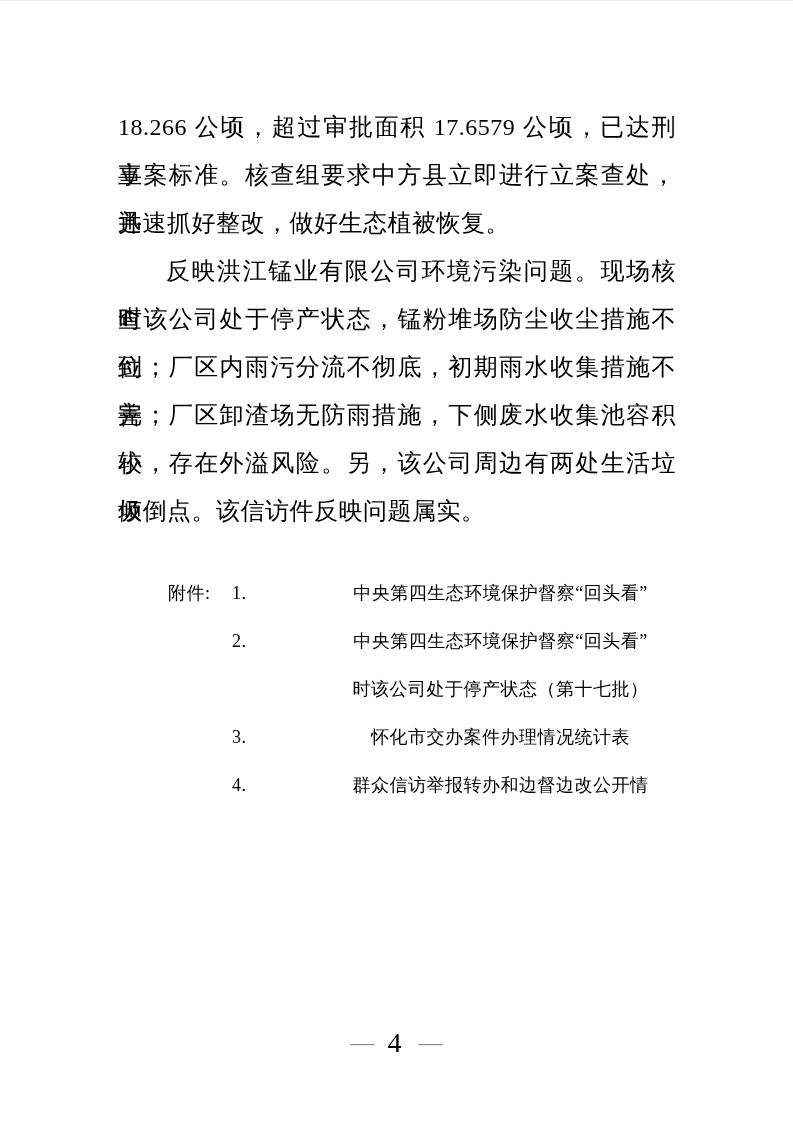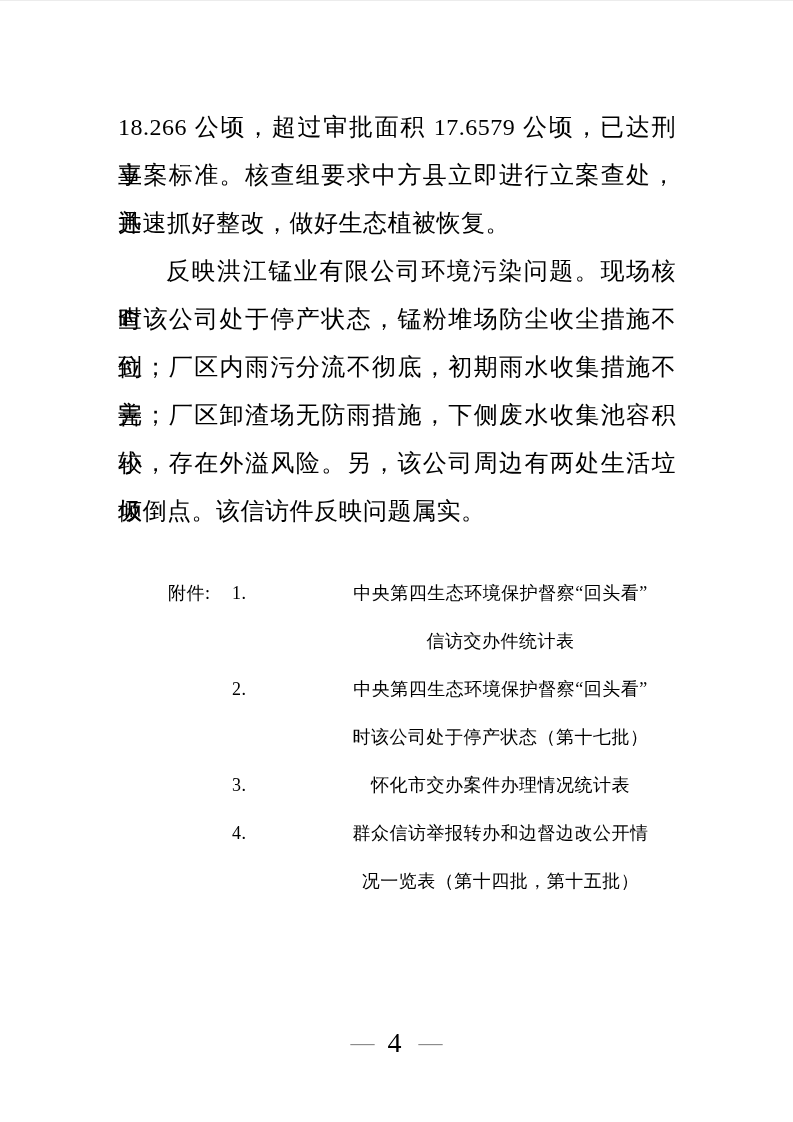--- a/index.html
+++ b/index.html
@@ -87,48 +87,38 @@
 
   <div class="attachment">
     <div>
         <div class="attach-row">
           <span class="attach-label">附件:</span>
           <span class="attach-num">1.</span>
           <span class="attach-text">中央第四生态环境保护督察“回头看”</span>
         </div>
         <div class="attach-row">
           <span class="attach-label"></span>
-          <span class="attach-num"></span>
-          <span class="attach-text">信访交办件统计表</span>
-        </div>
-        <div class="attach-row">
-          <span class="attach-label"></span>
           <span class="attach-num">2.</span>
           <span class="attach-text">中央第四生态环境保护督察“回头看”</span>
         </div>
         <div class="attach-row">
           <span class="attach-label"></span>
           <span class="attach-num"></span>
           <span class="attach-text">时该公司处于停产状态（第十七批）</span>
         </div>
         <div class="attach-row">
           <span class="attach-label"></span>
           <span class="attach-num">3.</span>
           <span class="attach-text">怀化市交办案件办理情况统计表</span>
         </div>
         <div class="attach-row">
           <span class="attach-label"></span>
           <span class="attach-num">4.</span>
           <span class="attach-text">群众信访举报转办和边督边改公开情</span>
         </div>
-        <div class="attach-row">
-          <span class="attach-label"></span>
-          <span class="attach-num"></span>
-          <span class="attach-text">况一览表（第十四批，第十五批）</span>
-        </div>
       </div>
   </div>
 
   <div class="footer">
     <span class="dash left">—</span><span class="num">4</span><span class="dash right">—</span>
   </div>
 
 </div>
 
 </body></html>

